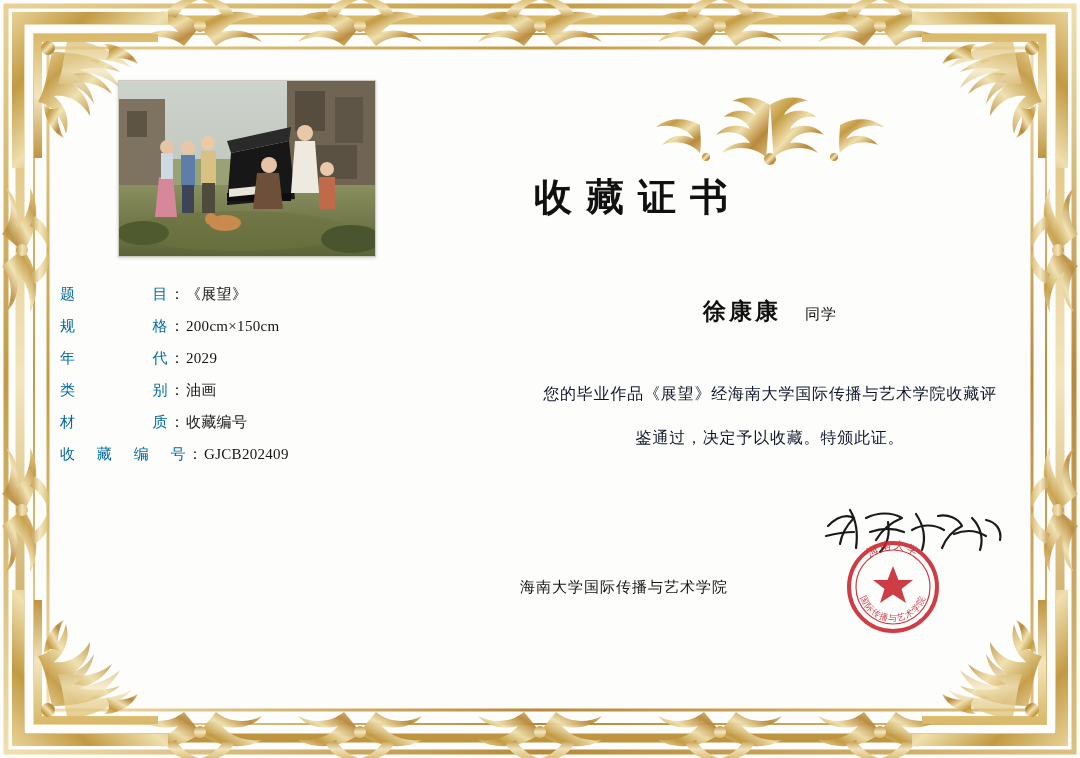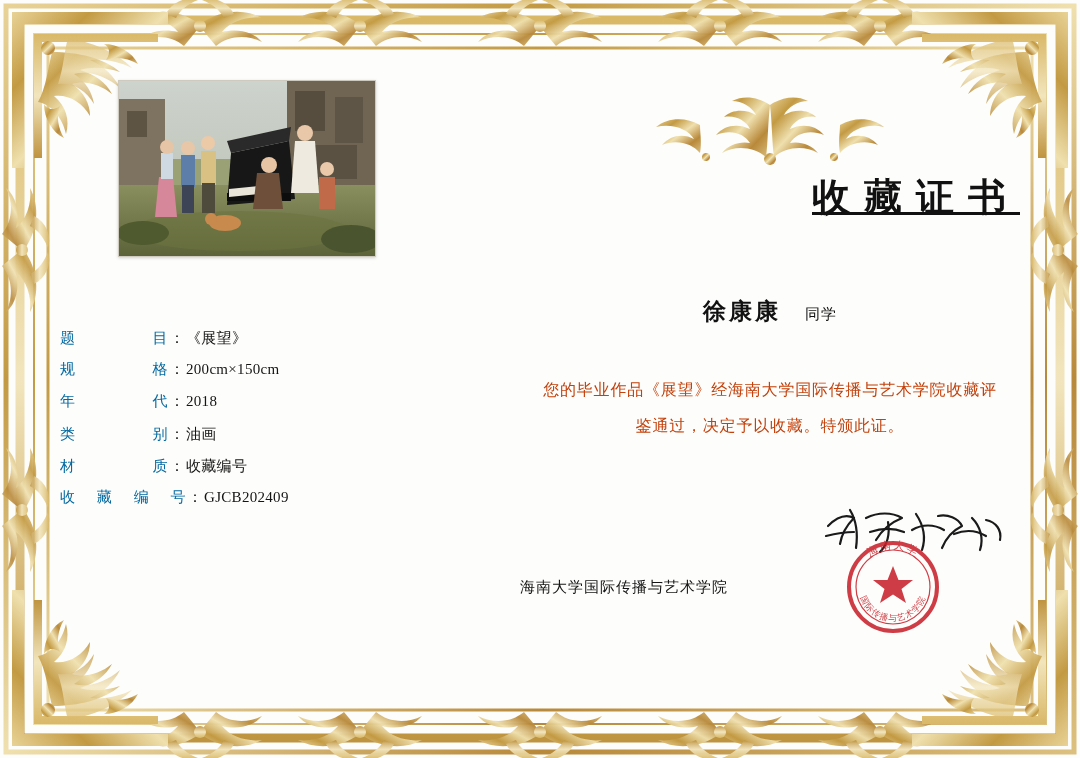--- a/index.html
+++ b/index.html
@@ -75,21 +75,20 @@
   }
   .meta-colon {
     width: 18px;
     text-align: center;
     color: #141414;
   }
   .meta-value {
     font-size: 15px;
     color: #141414;
     letter-spacing: 0.3px;
-    margin-top: 44px;
   }
   .meta-row.no-colon .meta-label {
     width: 126px;
     text-align-last: justify;
     font-family: Liberation Mono, monospace;
   }
 
   
   .right-col {
     position: absolute;
@@ -105,28 +104,27 @@
     top: 35px;
     width: 380px;
     height: 70px;
   }
 
   .cert-title {
     position: absolute;
     left: 0;
     top: 112px;
     width: 500px;
-    text-align: right;
+    text-align: left;
     font-size: 38px;
     font-weight: bold;
     letter-spacing: 14px;
     text-indent: 14px;
     color: #111111;
     font-family: "Liberation Serif", "DejaVu Serif", serif;
-    text-decoration: underline;
   }
 
   .recipient {
     position: absolute;
     left: 0;
     top: 236px;
     width: 500px;
     text-align: center;
     color: #111111;
   }
@@ -141,22 +139,22 @@
     letter-spacing: 1px;
   }
 
   .body-text {
     position: absolute;
     left: 22px;
     top: 312px;
     width: 456px;
     text-align: center;
     font-size: 16px;
-    line-height: 36px;
-    color: #c2410c;
+    line-height: 44px;
+    color: #0f172a;
     letter-spacing: 0.8px;
   }
 
   .signature {
     position: absolute;
     left: 300px;
     top: 440px;
     width: 190px;
     height: 60px;
   }
@@ -364,21 +362,21 @@
         <span class="meta-value">《展望》</span>
       </div>
       <div class="meta-row">
         <span class="meta-label">规　格</span>
         <span class="meta-colon">：</span>
         <span class="meta-value">200cm×150cm</span>
       </div>
       <div class="meta-row">
         <span class="meta-label">年　代</span>
         <span class="meta-colon">：</span>
-        <span class="meta-value">2018</span>
+        <span class="meta-value">2029</span>
       </div>
       <div class="meta-row">
         <span class="meta-label">类　别</span>
         <span class="meta-colon">：</span>
         <span class="meta-value">油画</span>
       </div>
       <div class="meta-row">
         <span class="meta-label">材　质</span>
         <span class="meta-colon">：</span>
         <span class="meta-value">收藏编号</span>

